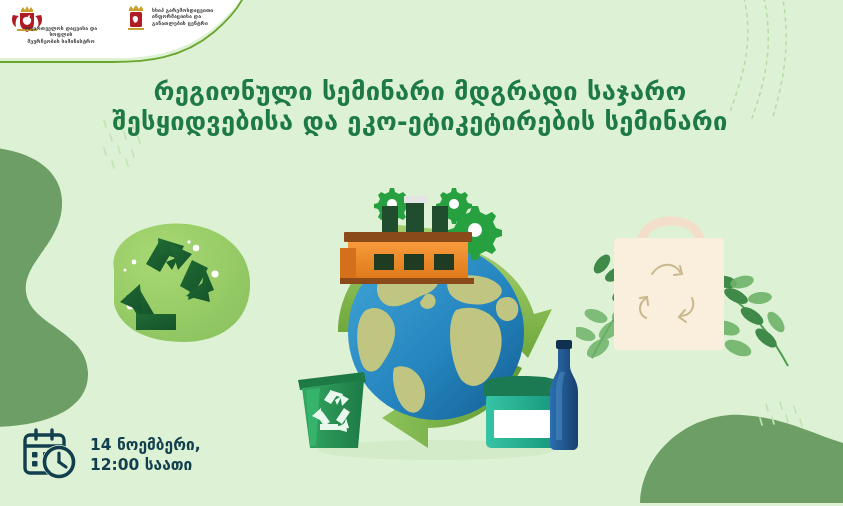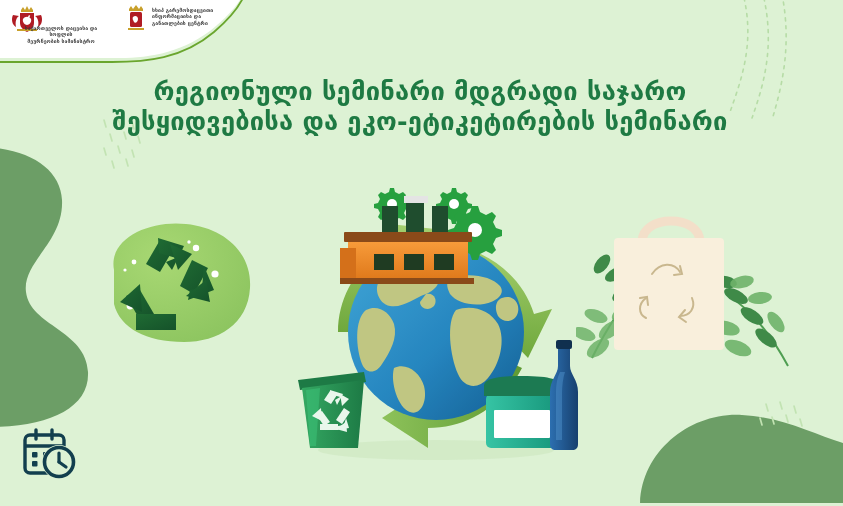--- a/index.html
+++ b/index.html
@@ -386,15 +386,17 @@
         <rect x="10" y="33" width="5.5" height="5.5" rx="1"></rect>
         <rect x="21" y="33" width="5.5" height="5.5" rx="1"></rect>
       </g>
       <circle cx="37" cy="34" r="17" fill="#ddf2d4"></circle>
       <circle cx="37" cy="34" r="14.5" fill="none" stroke="#123f4e" stroke-width="3.6"></circle>
       <g stroke="#123f4e" stroke-width="3.2" stroke-linecap="round">
         <line x1="37" y1="34" x2="37" y2="25"></line>
         <line x1="37" y1="34" x2="44" y2="39"></line>
       </g>
     </svg>
+    <div id="date-text">14 ნოემბერი,
+12:00 საათი</div>
   </div>
 
 </div>
 
 </body></html>

